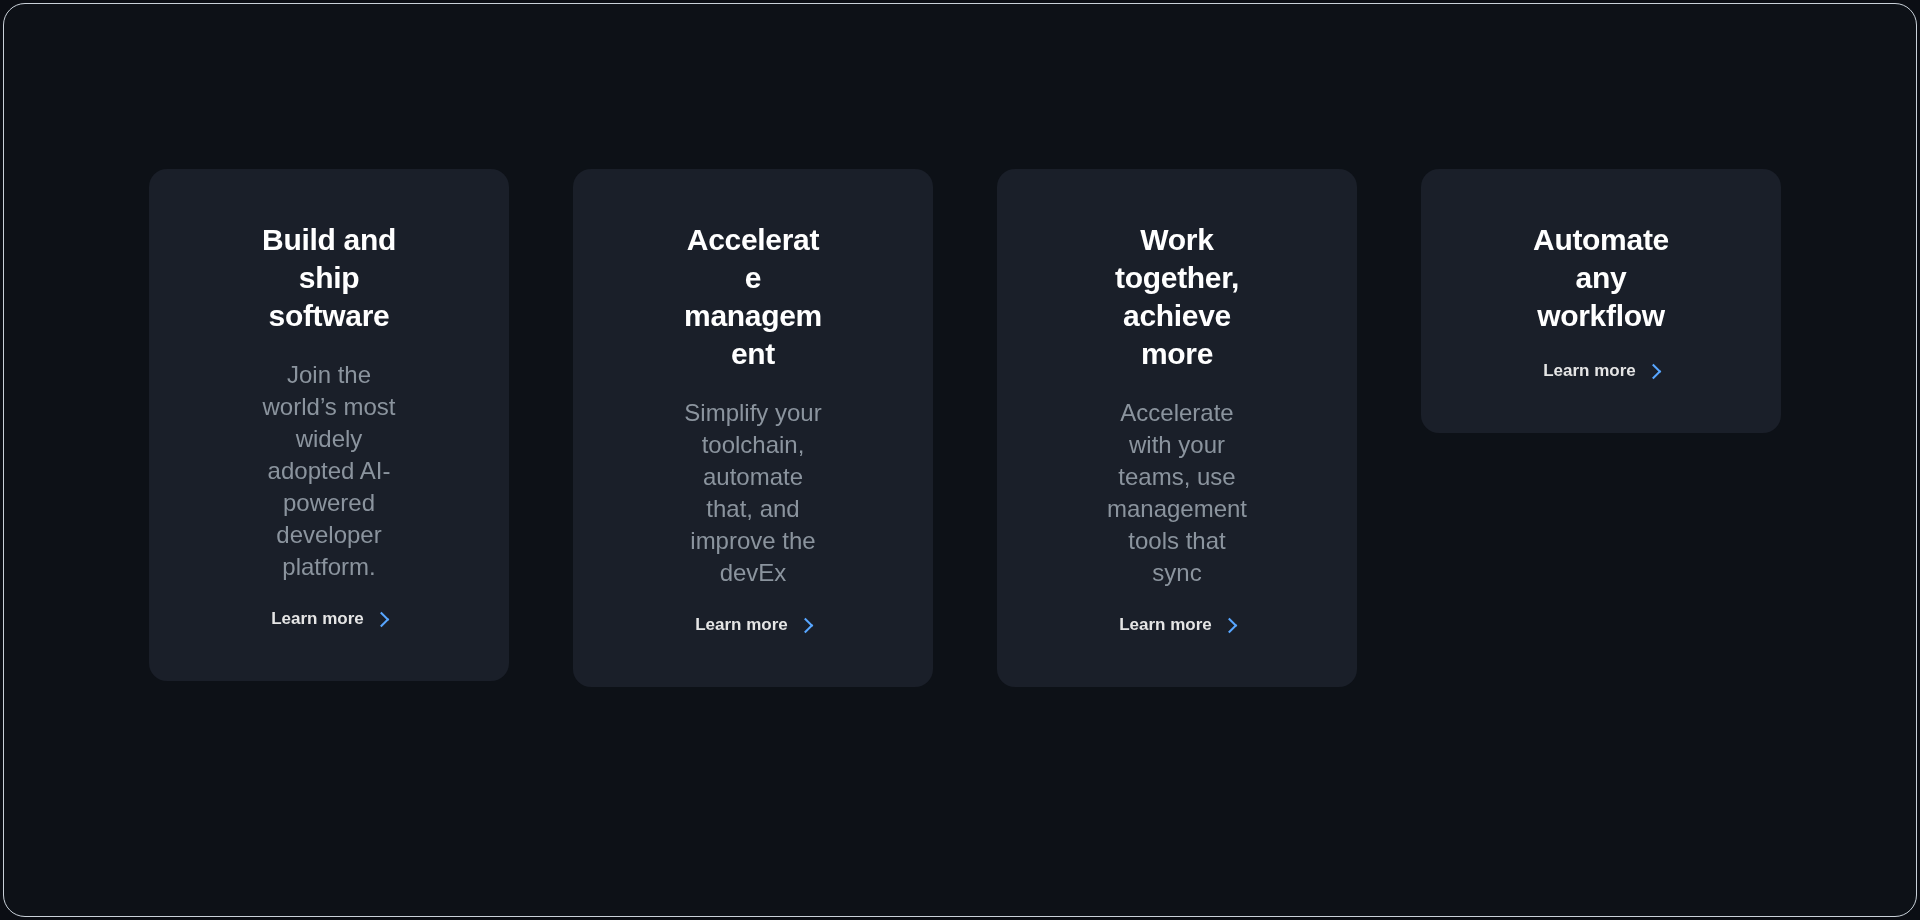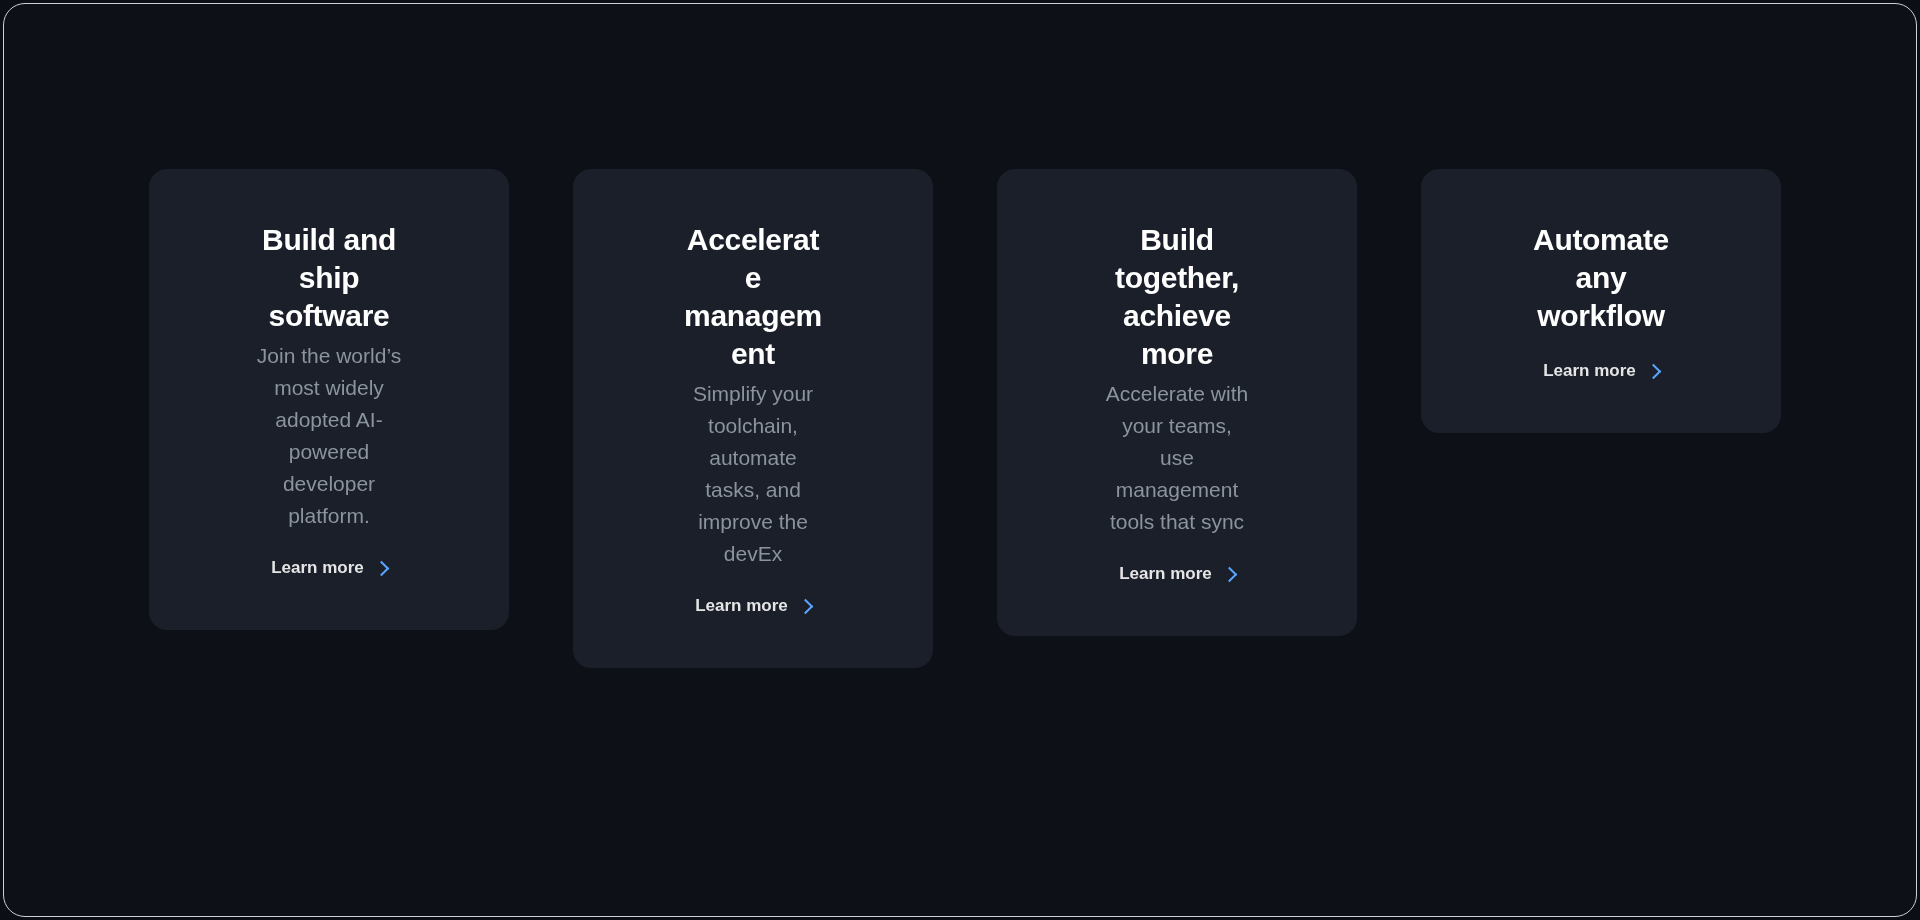--- a/index.html
+++ b/index.html
@@ -66,22 +66,22 @@
     line-height: 38px;
     font-weight: bold;
     color: #ffffff;
     letter-spacing: -0.3px;
     overflow-wrap: break-word;
     word-break: break-word;
     width: 100%;
   }
 
   .card-desc {
-    margin-top: 5px;
-    font-size: 21px;
+    margin-top: 24px;
+    font-size: 24px;
     line-height: 32px;
     color: #8b949e;
     overflow-wrap: break-word;
     word-break: break-word;
     width: 100%;
   }
 
   .card-link {
     margin-top: 26px;
     display: inline-flex;
@@ -120,31 +120,31 @@
         <a class="card-link">
           <span>Learn more</span>
           <span class="chevron"></span>
         </a>
       </div>
     </div>
 
     <div class="feature-card">
       <div class="card-inner">
         <div class="card-title">Accelerate management</div>
-        <div class="card-desc">Simplify your toolchain, automate tasks, and improve the devEx</div>
+        <div class="card-desc">Simplify your toolchain, automate that, and improve the devEx</div>
         <a class="card-link">
           <span>Learn more</span>
           <span class="chevron"></span>
         </a>
       </div>
     </div>
 
     <div class="feature-card">
       <div class="card-inner">
-        <div class="card-title">Build together, achieve more</div>
+        <div class="card-title">Work together, achieve more</div>
         <div class="card-desc">Accelerate with your teams, use management tools that sync</div>
         <a class="card-link">
           <span>Learn more</span>
           <span class="chevron"></span>
         </a>
       </div>
     </div>
 
     <div class="feature-card">
       <div class="card-inner">

